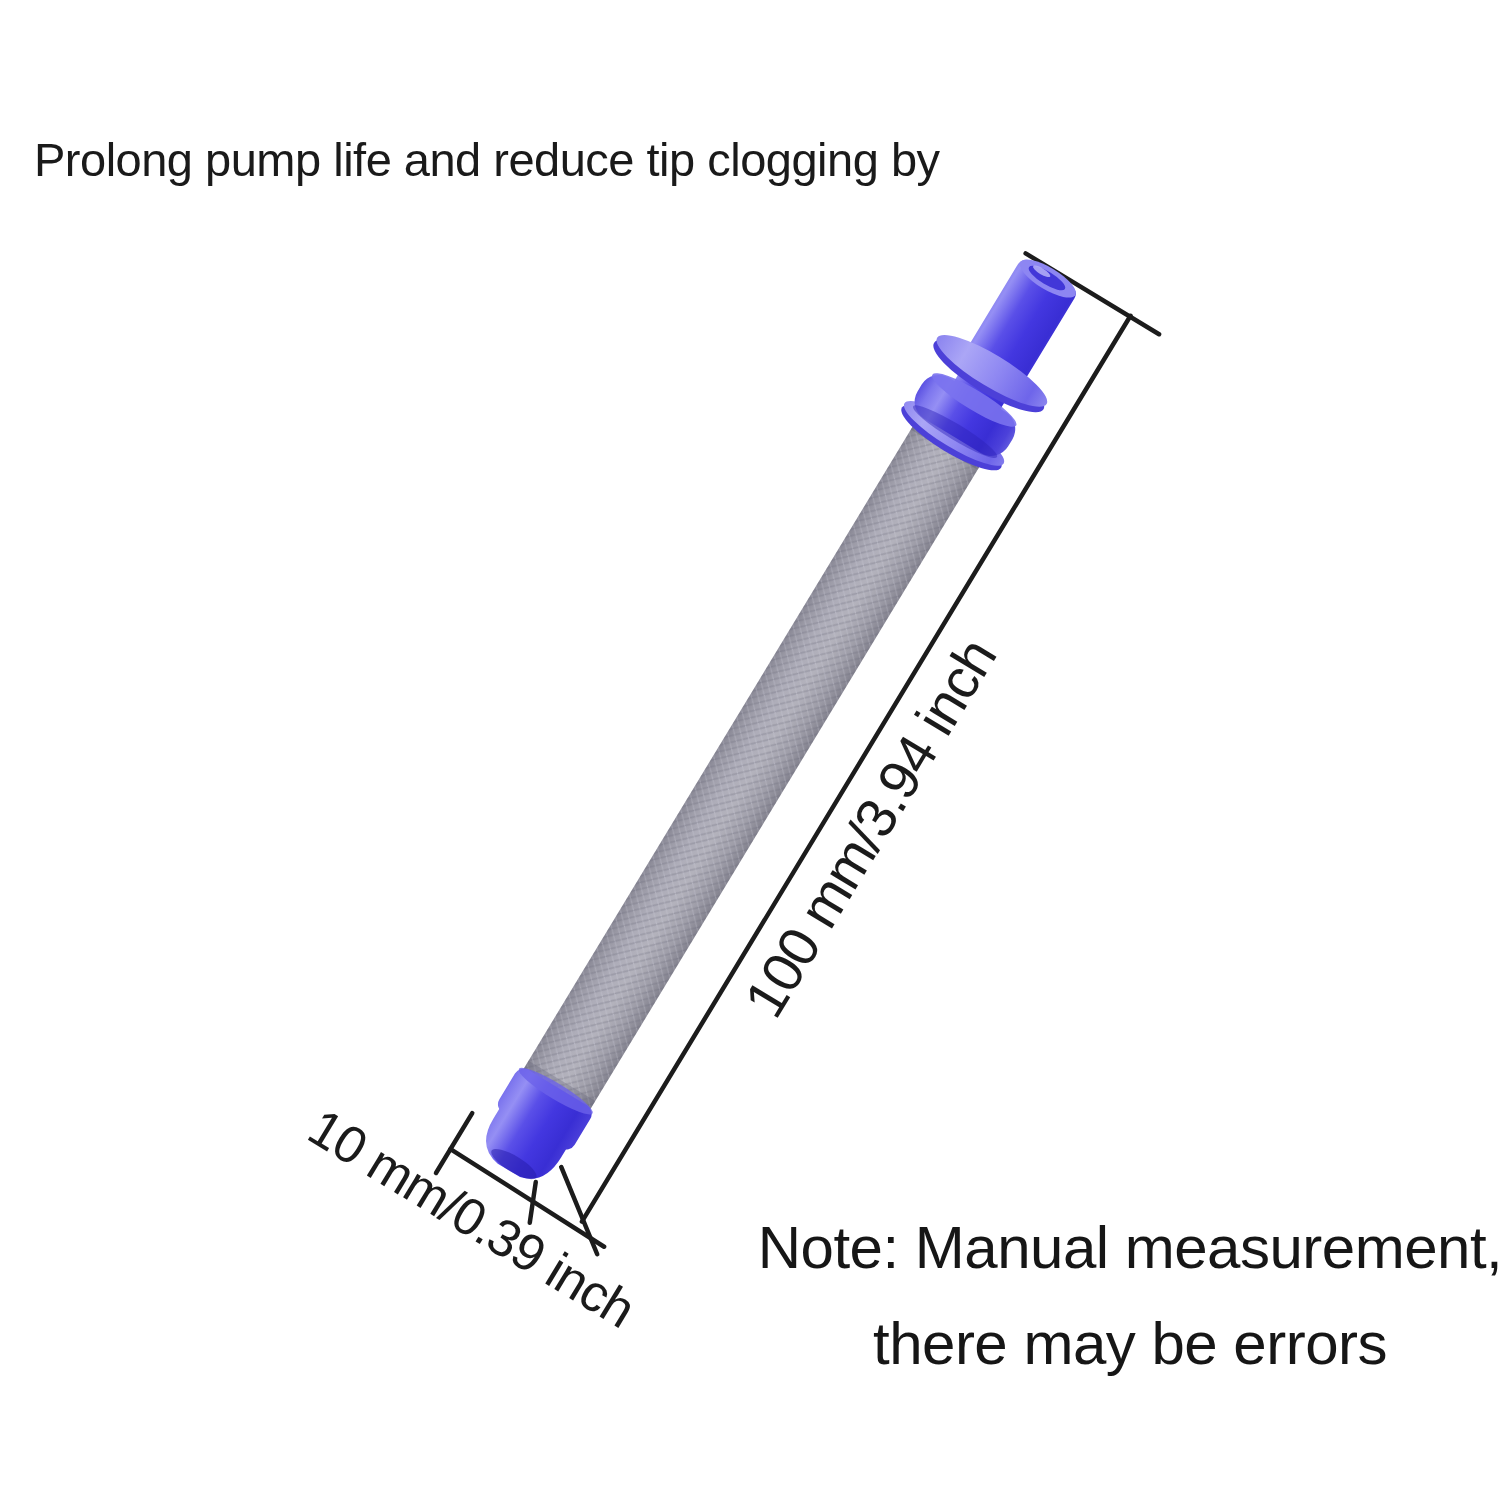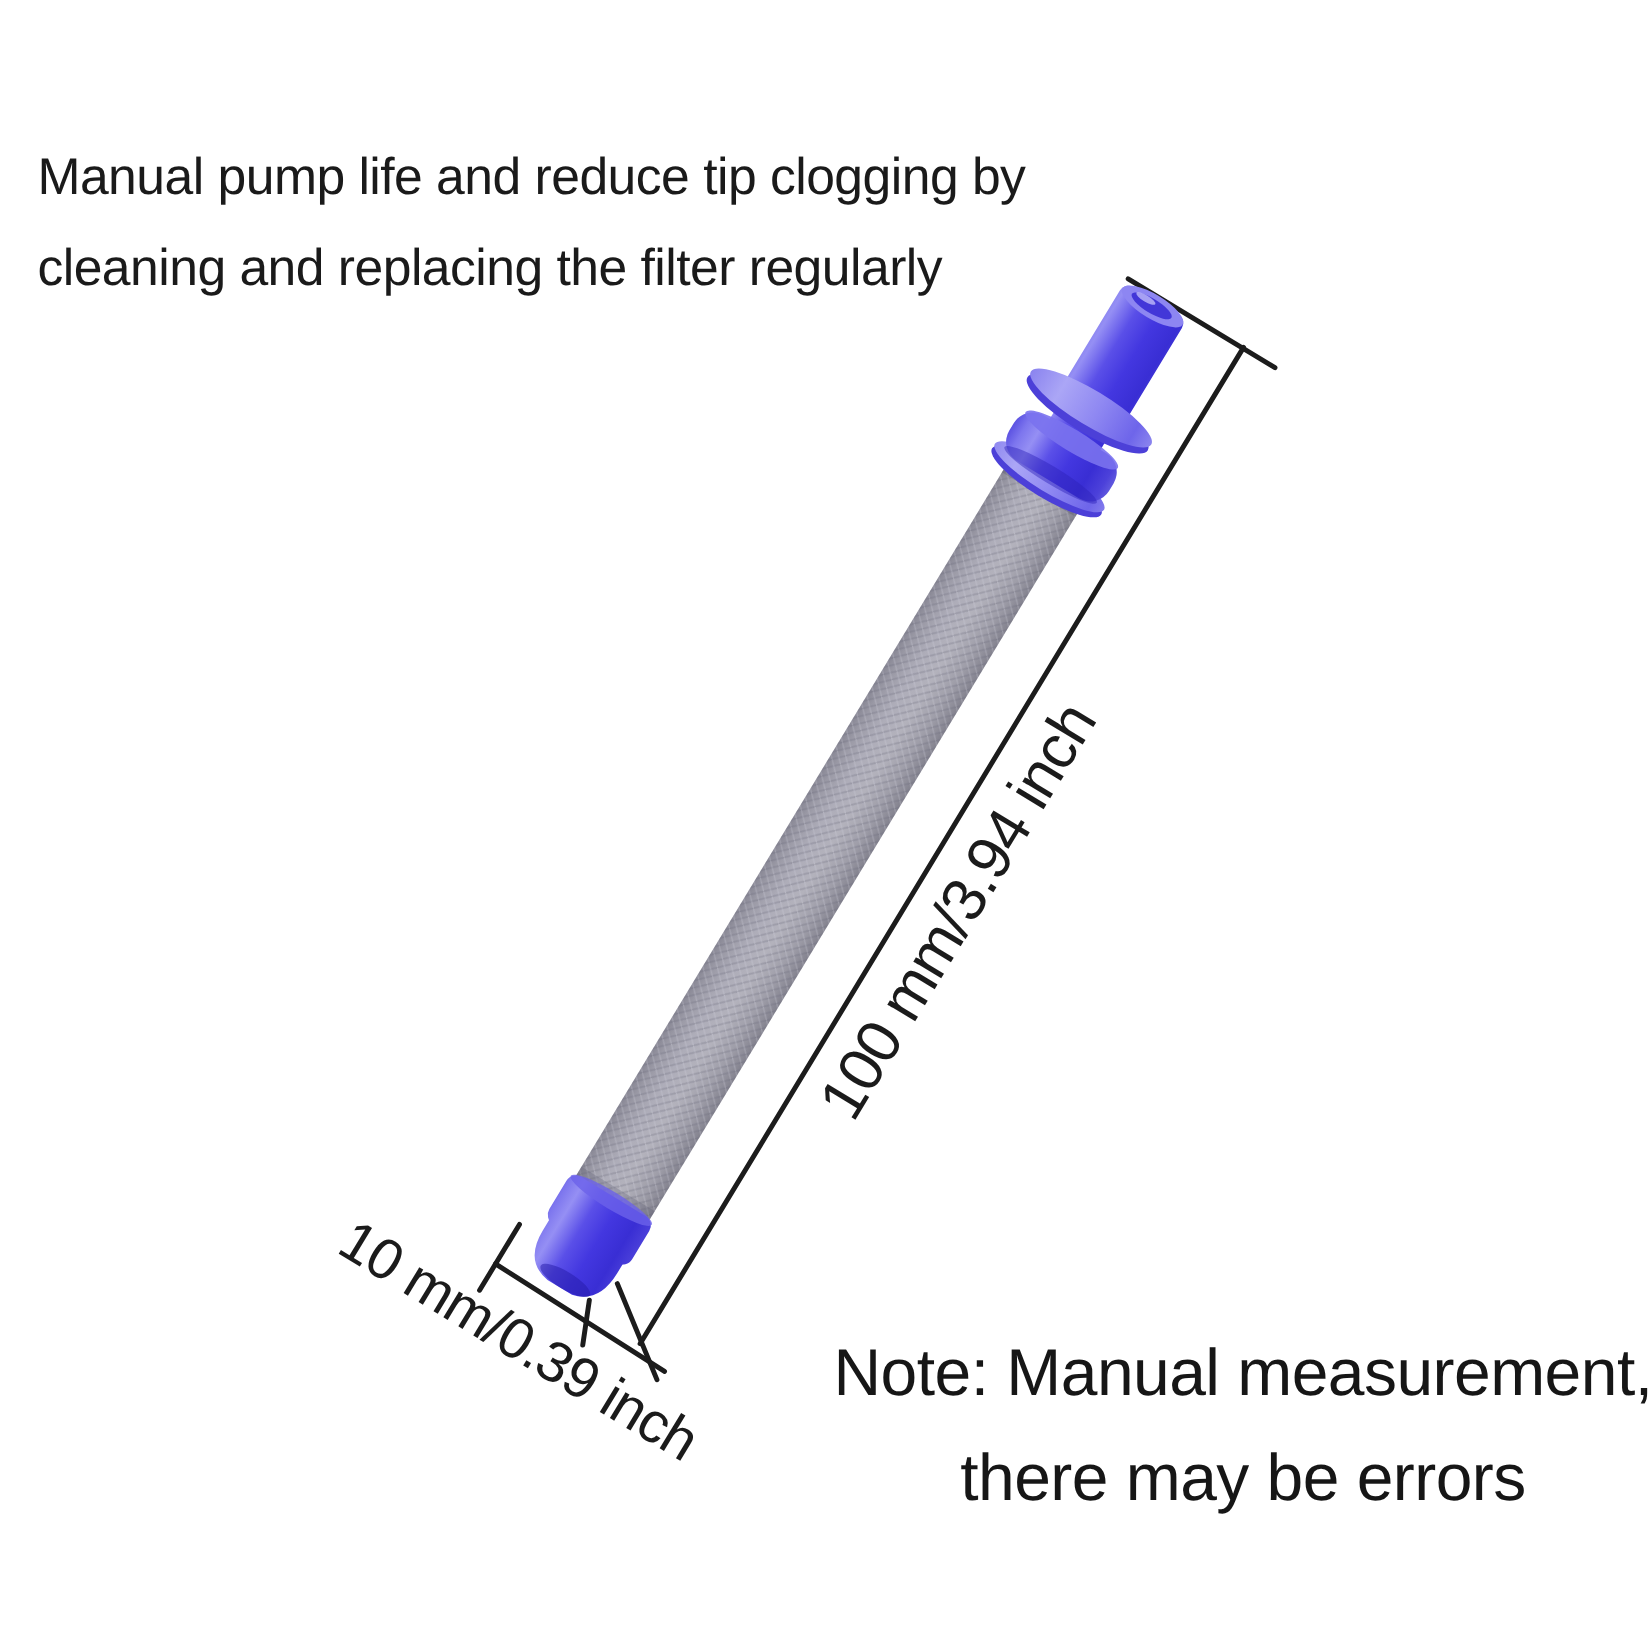--- a/index.html
+++ b/index.html
@@ -25,22 +25,21 @@
     font-family:"Liberation Sans", sans-serif;
     fill:#1b1b1b;letter-spacing:-1px;
   }
 </style>
 </head>
 <body>
 
 <div class="stage">
 
   <div class="header-text">
-    <div>Manual pump life and reduce tip clogging by</div>
-    <div>cleaning and replacing the filter regularly</div>
+    <div>Prolong pump life and reduce tip clogging by</div>
   </div>
 
   <svg class="illustration" width="1500" height="1500" viewBox="0 0 1500 1500">
     <defs>
       <linearGradient id="gradBlue" gradientUnits="userSpaceOnUse" x1="-53" y1="0" x2="53" y2="0">
         <stop offset="0" stop-color="#5c52e2"></stop>
         <stop offset="0.10" stop-color="#7d76ee"></stop>
         <stop offset="0.22" stop-color="#958ff4"></stop>
         <stop offset="0.40" stop-color="#5a4fe8"></stop>
         <stop offset="0.58" stop-color="#4337e0"></stop>

